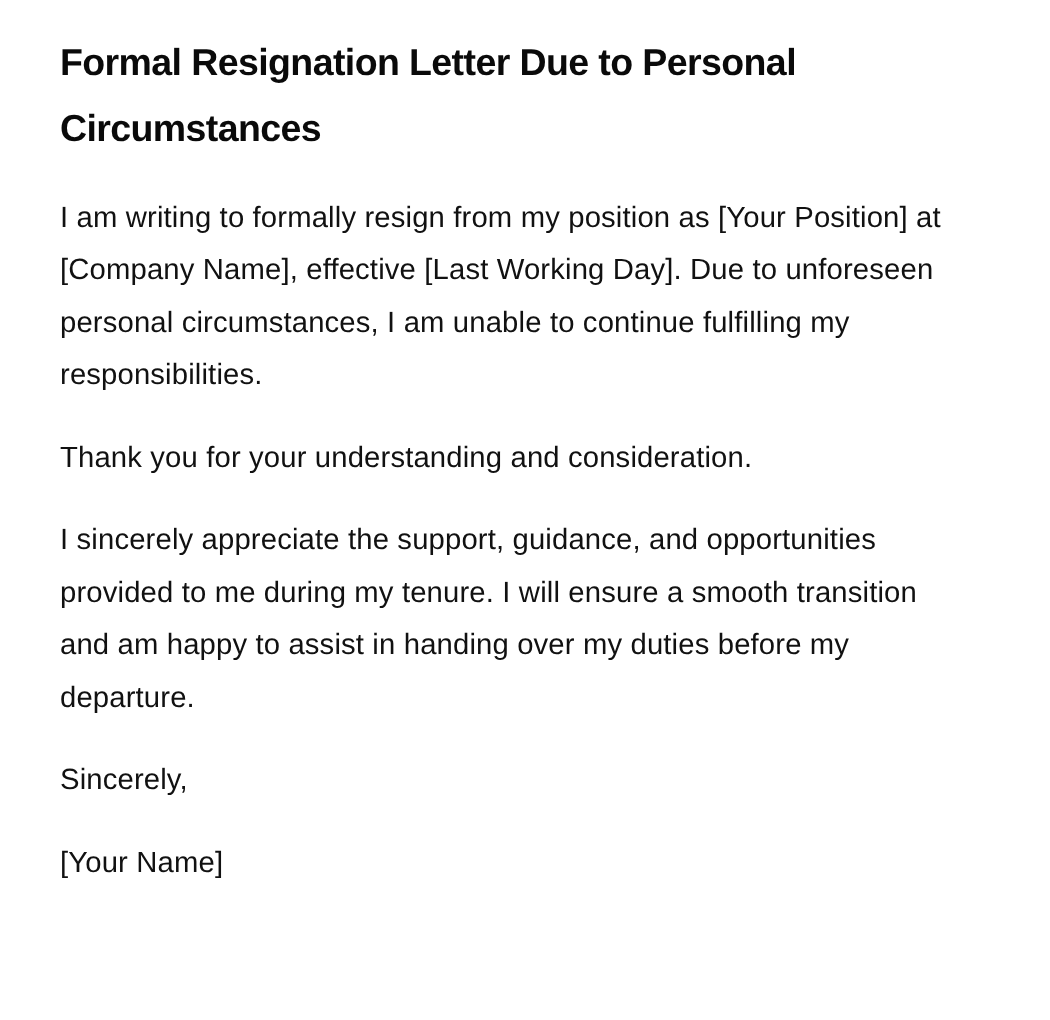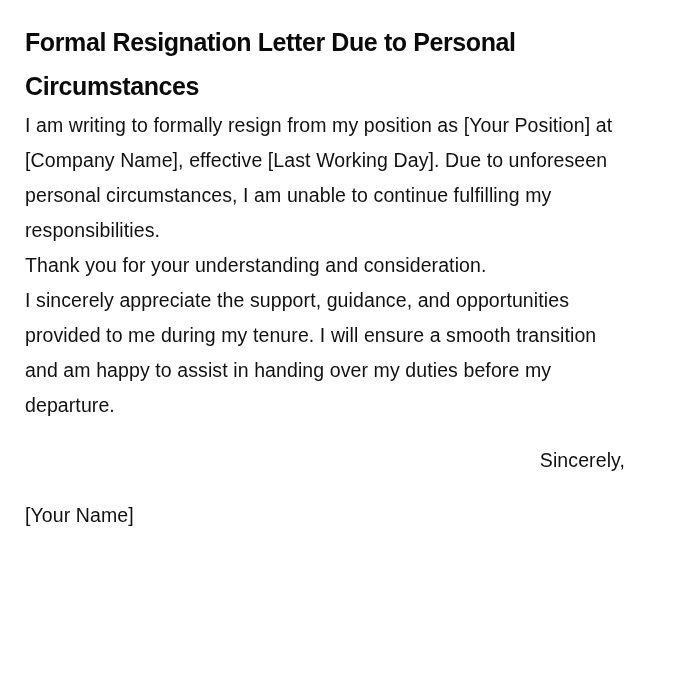--- a/index.html
+++ b/index.html
@@ -10,43 +10,43 @@
     body {
       width: 700px;
       height: 680px;
       overflow: hidden;
       position: relative;
       font-family: "Liberation Sans", "DejaVu Sans", sans-serif;
       color: #111111;
     }
     .doc {
       position: absolute;
-      left: 25px;
+      left: 40px;
       top: 20px;
       width: 600px;
     }
     .title {
       font-family: "Liberation Sans", sans-serif;
       font-weight: bold;
       font-size: 25px;
       line-height: 44px;
       margin: 0;
       letter-spacing: -0.4px;
       color: #0a0a0a;
     }
     .para {
       font-size: 19.5px;
       line-height: 35px;
       margin: 0;
       color: #111111;
       letter-spacing: 0.1px;
     }
     .salutation { margin-top: 3px; }
-    .gap { }
-    .signoff { margin-top: 20px; text-align: right; }
+    .gap { margin-top: 20px; }
+    .signoff { margin-top: 20px; }
     .signature { margin-top: 20px; }
   </style>
 </head>
 <body>
 
 <div class="doc">
   <h1 class="title">Formal Resignation Letter Due to Personal Circumstances</h1>
   <p class="para gap">I am writing to formally resign from my position as [Your Position] at [Company Name], effective [Last Working Day]. Due to unforeseen personal circumstances, I am unable to continue fulfilling my responsibilities.</p>
   <p class="para gap">Thank you for your understanding and consideration.</p>
   <p class="para gap">I sincerely appreciate the support, guidance, and opportunities provided to me during my tenure. I will ensure a smooth transition and am happy to assist in handing over my duties before my departure.</p>

